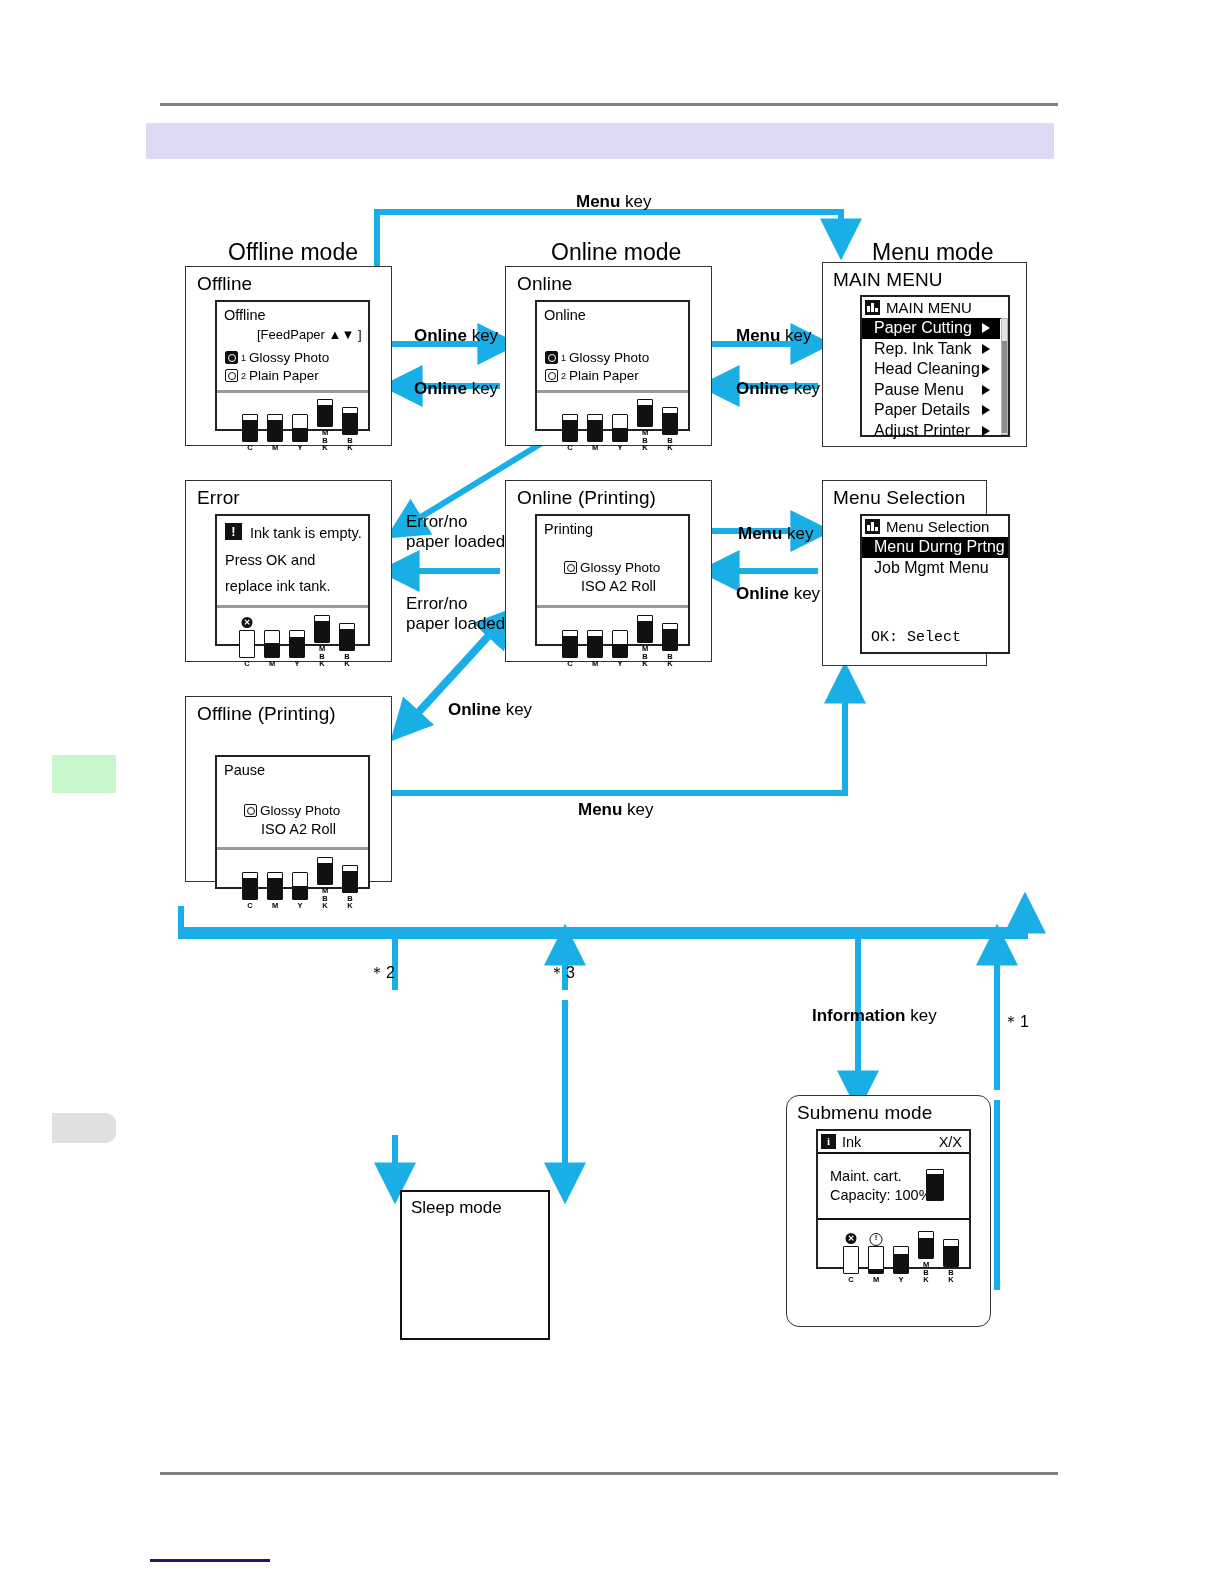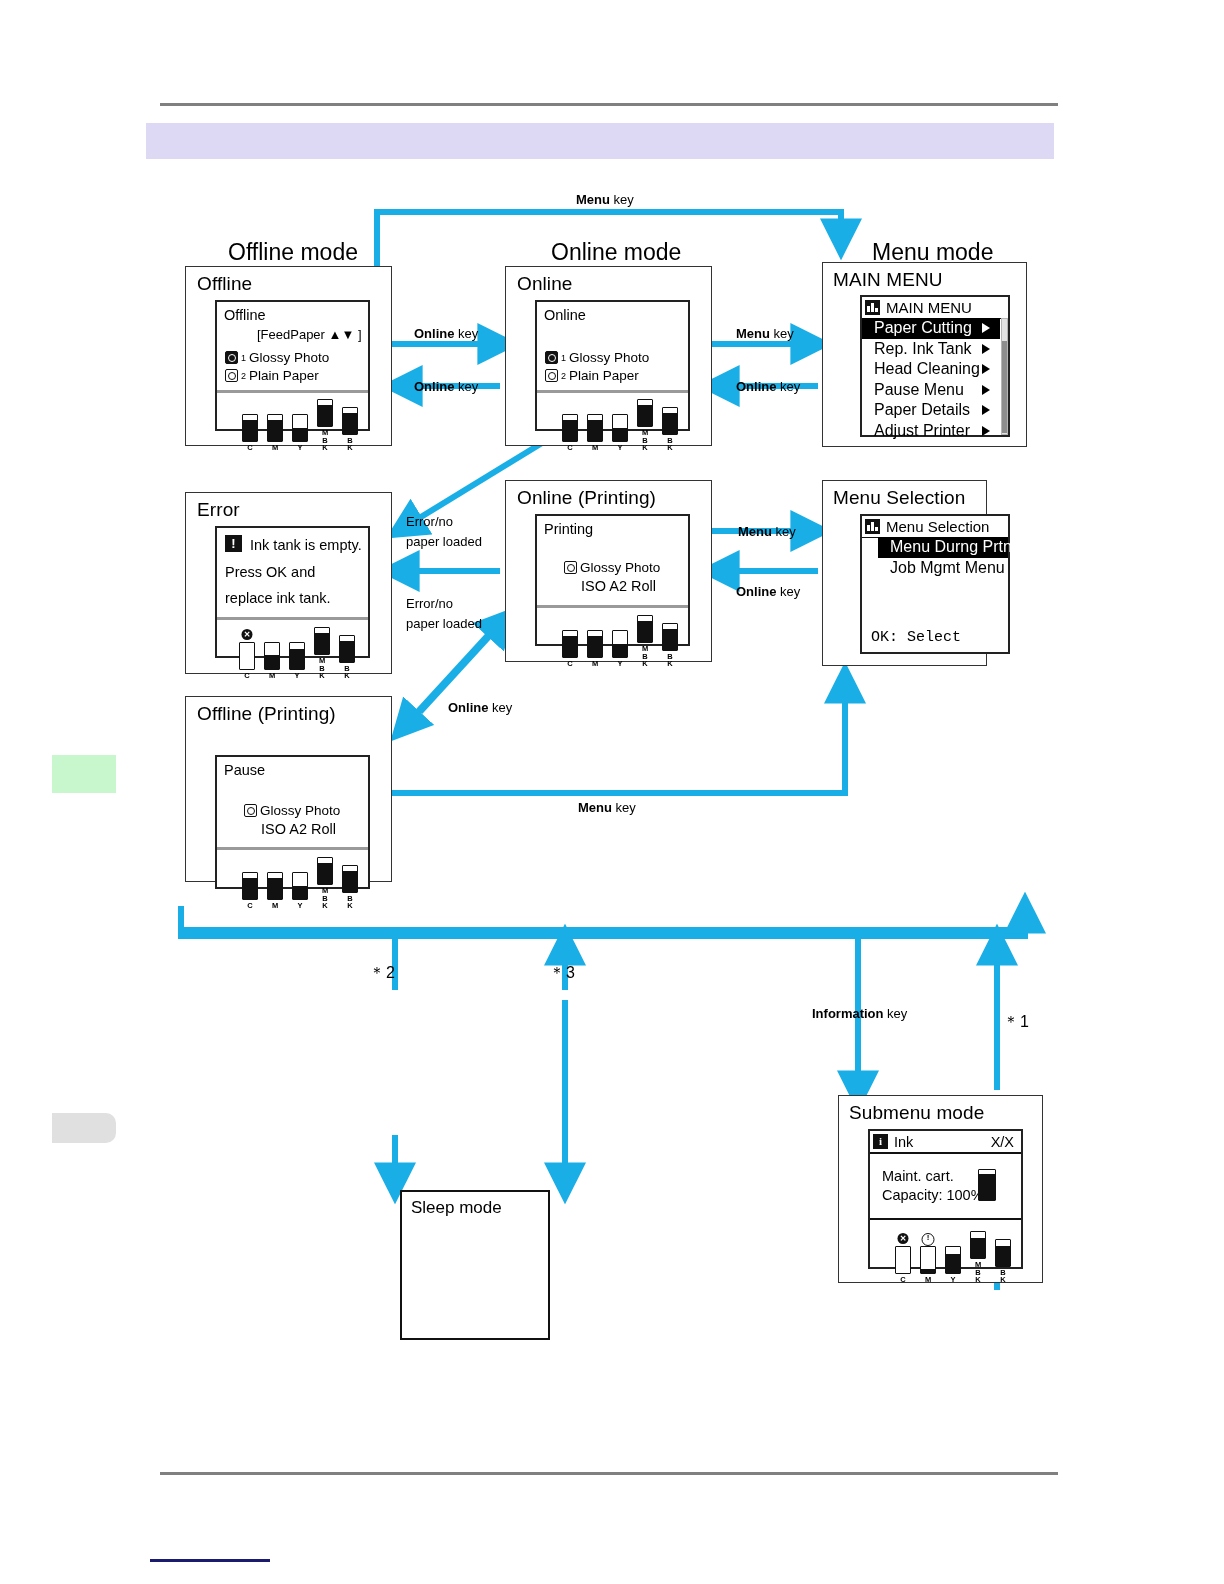--- a/index.html
+++ b/index.html
@@ -42,42 +42,42 @@
   .rollrow{position:absolute;font-size:13.5px;white-space:nowrap;display:flex;align-items:center;gap:3px;}
   .roll{width:13px;height:13px;border:1.6px solid #111;border-radius:2px;display:inline-block;
         position:relative;box-sizing:border-box;background:#fff;}
   .roll::after{content:"";position:absolute;left:50%;top:50%;transform:translate(-50%,-50%);
         width:6px;height:6px;border:1.5px solid #111;border-radius:50%;}
   .roll.inv{background:#111;}
   .roll.inv::after{border-color:#fff;}
   .sub{font-size:9px;vertical-align:-2px;}
 
   
-  .mlist{position:absolute;left:16px;right:0;}
+  .mlist{position:absolute;left:0;right:0;}
   .mrow{position:relative;height:20.5px;line-height:20.5px;font-size:16px;
         padding-left:12px;white-space:nowrap;box-sizing:border-box;}
   .mrow.hl{background:#000;color:#fff;}
   .mrow .tri{position:absolute;right:10px;top:50%;transform:translateY(-50%);
         width:0;height:0;border-left:8px solid currentColor;
         border-top:5.5px solid transparent;border-bottom:5.5px solid transparent;}
   .mhead{position:relative;height:21px;line-height:21px;font-size:15px;
          border-bottom:1.8px solid #111;padding-left:24px;white-space:nowrap;}
   .bicon{position:absolute;left:3px;top:3px;width:15px;height:15px;background:#111;
          display:flex;align-items:flex-end;justify-content:center;gap:1.5px;padding-bottom:3px;
          box-sizing:border-box;}
   .bicon s{display:block;width:2.5px;background:#fff;}
   .iicon{position:absolute;left:3px;top:3px;width:15px;height:15px;background:#111;color:#fff;
          font-size:11px;font-weight:bold;text-align:center;line-height:15px;
          font-family:"Liberation Serif",serif;}
   .sbar{position:absolute;top:0;bottom:0;width:7px;background:#e2e2e2;border:1px solid #b5b5b5;
         box-sizing:border-box;}
   .sthumb{position:absolute;left:0;right:0;background:#8d8d8d;}
   .okline{position:absolute;font-size:15px;font-family:"Liberation Mono",monospace;white-space:nowrap;}
   svg.ov{position:absolute;left:0;top:0;width:1224px;height:1584px;overflow:visible;}
-  .lbl{position:absolute;font-size:13px;white-space:nowrap;}
+  .lbl{position:absolute;font-size:17px;white-space:nowrap;}
   .lbl b{font-weight:bold;}
   .star{position:absolute;font-size:16px;white-space:nowrap;letter-spacing:1px;}
 
   
   .pbox{position:absolute;border:2px solid #111;background:#fff;box-sizing:border-box;}
   .pbox-t{position:absolute;font-size:17px;white-space:nowrap;}
   .hourglass{position:absolute;font-size:30px;color:#555;}
 </style>
 </head>
 <body>
@@ -310,21 +310,21 @@
           <div class="mrow"><span>Pause Menu</span><span class="tri"></span></div>
           <div class="mrow"><span>Paper Details</span><span class="tri"></span></div>
           <div class="mrow"><span>Adjust Printer</span><span class="tri"></span></div>
         </div>
       <div class="sbar" style="right:0;top:21px;bottom:0;">
         <div class="sthumb" style="top:22px;height:92px;"></div>
       </div>
     </div>
   </div>
 
-  <div class="obox" style="left:185px;top:480px;width:207px;height:182px;margin-top:12px;">
+  <div class="obox" style="left:185px;top:480px;width:207px;height:182px;">
     <div class="obox-title" style="left:11px;top:6px;">Error</div>
     <div class="lcd" style="left:29px;top:33px;width:155px;height:132px;">
       <div style="position:absolute;left:8px;top:7px;width:17px;height:17px;background:#111;color:#fff;
                   font-size:13px;font-weight:bold;text-align:center;line-height:17px;">!</div>
       <div class="lcd-text" style="left:33px;top:9px;">Ink tank is empty.</div>
       <div class="lcd-text" style="left:8px;top:36px;">Press OK and</div>
       <div class="lcd-text" style="left:8px;top:62px;">replace ink tank.</div>
       <div class="lcd-sep" style="top:89px;"></div>
       <div class="inkstrip" style="left:22px;top:99px;">
           <div class="inkcell">
@@ -470,21 +470,21 @@
         </div>
     </div>
   </div>
 
 
 
   <div class="pbox" style="left:400px;top:1190px;width:150px;height:150px;">
     <div class="pbox-t" style="left:9px;top:6px;">Sleep mode</div>
   </div>
 
-  <div class="obox" style="left:838px;top:1095px;width:205px;height:188px;">
+  <div class="obox" style="left:786px;top:1095px;width:205px;height:232px;border-radius:13px;">
     <div class="obox-title" style="left:10px;top:6px;">Submenu mode</div>
     <div class="lcd" style="left:29px;top:33px;width:155px;height:140px;">
       <div class="lcd-top" style="height:23px;border-bottom:2.4px solid #111;">
         <span class="iicon">i</span>
         <span class="lcd-text" style="left:24px;top:3px;">Ink</span>
         <span class="lcd-text" style="right:7px;top:3px;left:auto;">X/X</span>
       </div>
       <div class="lcd-text" style="left:12px;top:37px;">Maint. cart.</div>
       <div class="lcd-text" style="left:12px;top:56px;">Capacity: 100%</div>
       <div class="inktank" style="position:absolute;left:108px;top:38px;width:18px;height:32px;">

